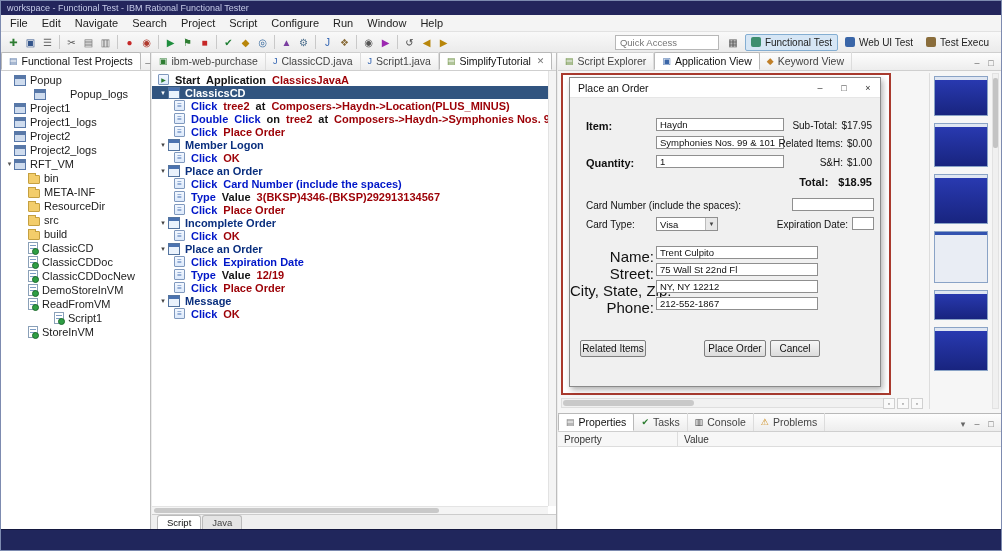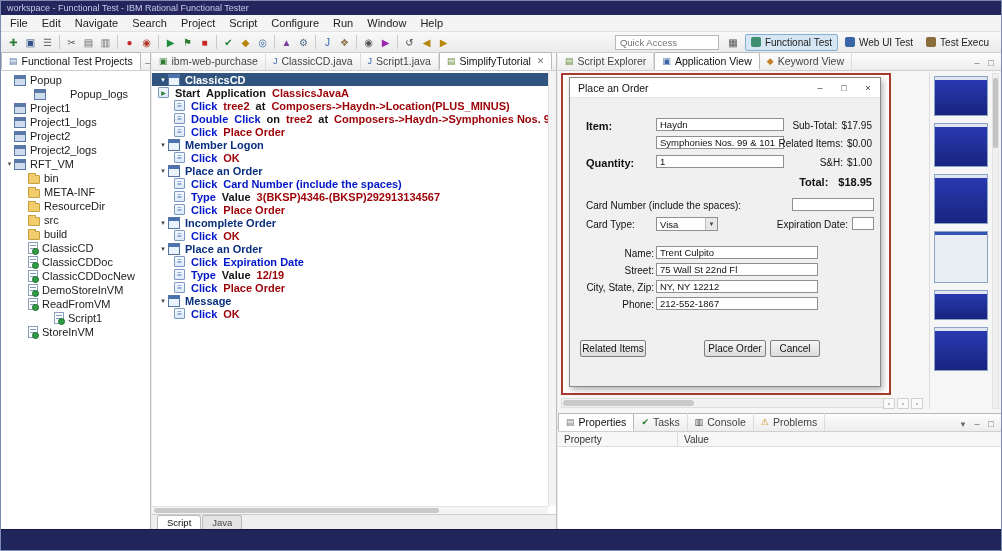--- a/index.html
+++ b/index.html
@@ -98,21 +98,21 @@
   .dlg-body{position:absolute;left:0;right:0;top:20px;bottom:0}
   .dlb{position:absolute;font-size:10px;color:#111;white-space:nowrap}
   .dlb.bold{font-weight:bold;font-size:11px}
   .in{position:absolute;height:13px;border:1px solid #8f8f8f;background:#fff;font-size:9.5px;padding:0 3px;font-family:inherit;color:#111}
   .money{position:absolute;right:8px;width:112px;text-align:right;font-size:10px;white-space:nowrap}
   .money .val{margin-left:4px}
   .money.total{font-weight:bold;font-size:11px}
   .money.total .val{margin-left:10px}
   .select{position:absolute;left:86px;top:119px;width:62px;height:14px;border:1px solid #8f8f8f;background:#fff;font-size:9.5px;display:flex;align-items:flex-end;padding-left:3px}
   .select-arrow{margin-left:auto;width:12px;height:100%;background:#e8e8e8;display:flex;align-items:center;justify-content:center;font-size:6px;color:#444;border-left:1px solid #bbb}
-  .lb-addr{position:absolute;left:0;width:84px;text-align:right;font-size:10px;white-space:nowrap}
+  .lb-addr{position:absolute;left:0;width:84px;text-align:right;font-size:15px;white-space:nowrap}
   .btn{position:absolute;top:242px;height:17px;border:1px solid #7e7e7e;background:linear-gradient(#f6f6f6,#dcdcdc);font-size:10px;display:flex;align-items:center;justify-content:center;border-radius:2px;color:#111}
 </style>
 </head>
 <body>
 
 <div class="app">
 
   <div class="titlebar">
     <span>workspace - Functional Test - IBM Rational Functional Tester</span>
   </div>
@@ -308,30 +308,30 @@
           <span class="vtab-ico" style="color: rgb(43, 95, 176);">J</span>
           <span>Script1.java</span>
         </div>
         <div class="vtab active">
           <span class="vtab-ico" style="color: rgb(106, 143, 61);">▤</span>
           <span>SimplifyTutorial</span>
           <span class="vtab-close">✕</span>
         </div>
       </div>
     <div class="editor-body" id="script-lines">
-        <div class="sline selected" style="padding-left: 6px;">
-          <span class="g-twisty">▾</span>
-          <span class="g-icon"></span>
-          <span class="g-label">ClassicsCD</span>
-        </div>
         <div class="sline" style="padding-left: 6px;">
           <span class="s-icon start"></span>
           <span class="seg seg-plain">Start</span>
           <span class="seg seg-plain">Application</span>
           <span class="seg seg-value">ClassicsJavaA</span>
+        </div>
+        <div class="sline selected" style="padding-left: 6px;">
+          <span class="g-twisty">▾</span>
+          <span class="g-icon"></span>
+          <span class="g-label">ClassicsCD</span>
         </div>
         <div class="sline" style="padding-left: 22px;">
           <span class="s-icon step"></span>
           <span class="seg seg-kw">Click</span>
           <span class="seg seg-value">tree2</span>
           <span class="seg seg-plain">at</span>
           <span class="seg seg-value">Composers-&gt;Haydn-&gt;Location(PLUS_MINUS)</span>
         </div>
         <div class="sline" style="padding-left: 22px;">
           <span class="s-icon step"></span>

